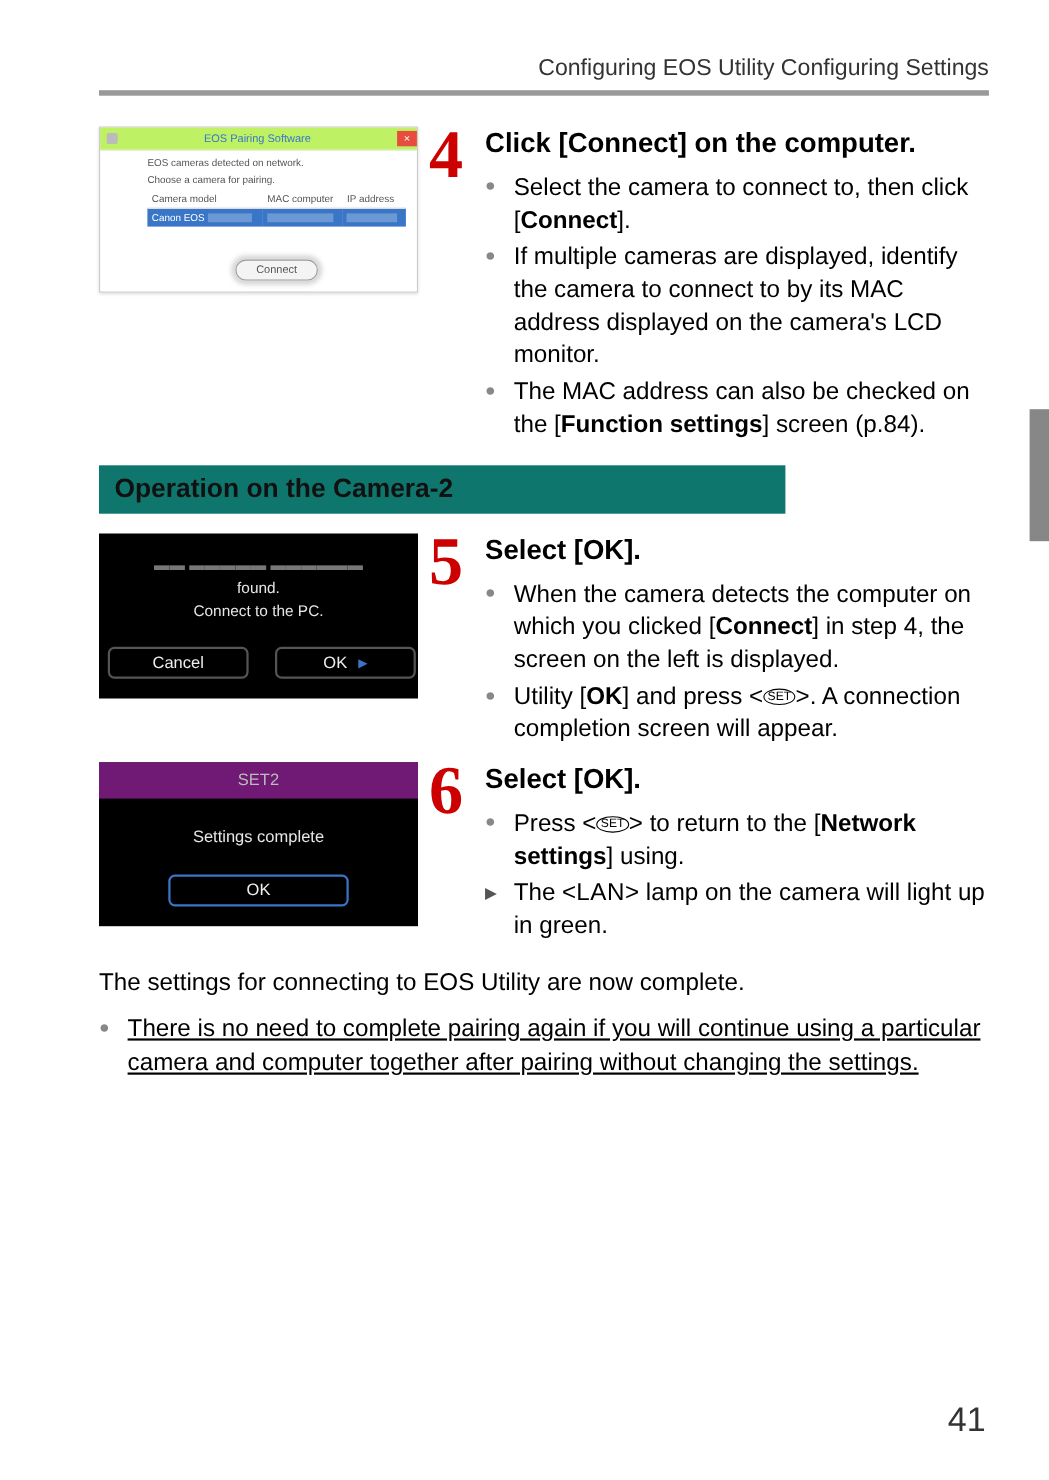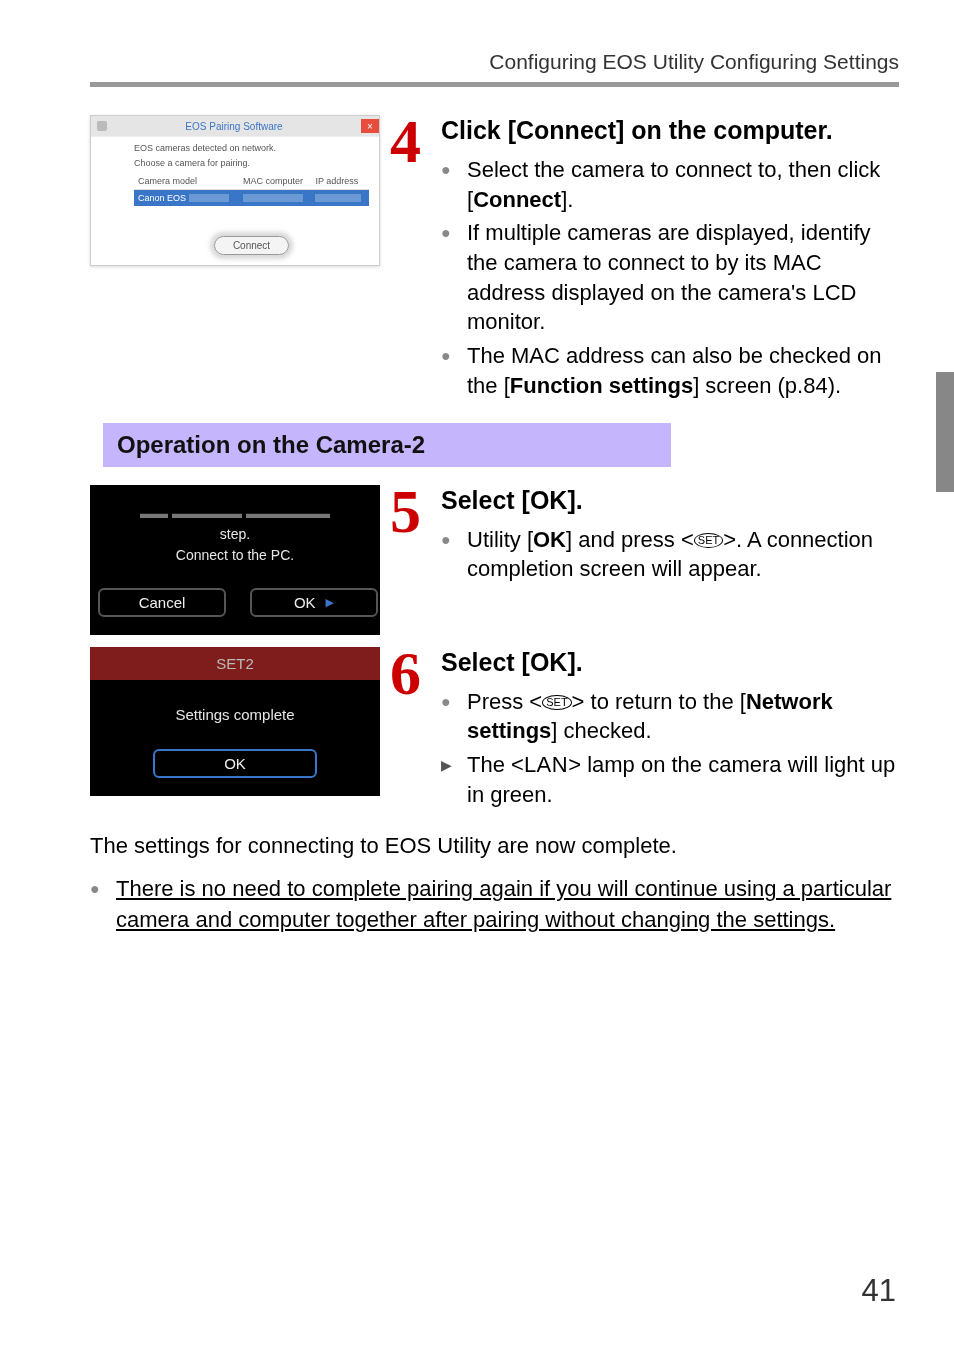--- a/index.html
+++ b/index.html
@@ -58,46 +58,46 @@
   .bullet-list li.tri::before {
     content: "▶";
     position: absolute;
     left: 0;
     color: #555;
     font-size: 14px;
     top: 6px;
   }
   .bold { font-weight: bold; }
   .section-heading {
-    background: #c4b5fd;
+    background: #0f766e;
     font-size: 24px;
     font-weight: bold;
     color: #111;
     padding: 8px 14px;
-    margin: 18px 0 18px 13px;
-    width: 568px;
+    margin: 18px 0 18px 0;
+    width: 624px;
   }
   .content-row {
     display: flex;
     align-items: flex-start;
     gap: 10px;
     margin-bottom: 12px;
   }
   .left-img { flex: 0 0 290px; }
   .pair-dialog {
     border: 1px solid #ccc;
     background: #fff;
     width: 290px;
     font-size: 10px;
     box-shadow: 0 1px 3px rgba(0,0,0,0.15);
   }
   .pair-titlebar {
     display: flex;
     align-items: center;
-    background: #e5e5e5;
+    background: #bef264;
     border-bottom: 1px solid #eee;
     padding: 3px 0 3px 6px;
   }
   .pair-titlebar .icon-sq {
     width: 10px; height: 10px; background: #bbb; border-radius: 2px; flex: 0 0 auto;
   }
   .pair-titlebar .title {
     flex: 1; text-align: center; color: #3a76c7; font-size: 10px;
   }
   .pair-titlebar .close-x {
@@ -136,21 +136,21 @@
     flex: 0 0 128px;
     border: 2px solid #555; border-radius: 6px;
     text-align: center; padding: 4px 0; font-size: 15px; color: #eee;
     display:flex; align-items:center; justify-content:center; gap:10px;
   }
   .cam-btn .tri-r { color:#3a76c7; font-size:11px; }
   .cam-screen2 {
     width: 290px; background:#000; color:#e6e6e6; font-size:15px; padding:0 0 18px 0;
   }
   .cam-tab {
-    background:#7f1d1d; color:#bbb; text-align:center; padding:8px 0; font-size:15px;
+    background:#701a75; color:#bbb; text-align:center; padding:8px 0; font-size:15px;
   }
   .cam-msg { text-align:center; padding:26px 0; }
   .cam-ok-row { display:flex; justify-content:center; }
   .cam-ok {
     border:2px solid #3a76c7; border-radius:6px; width:164px; text-align:center;
     padding:4px 0; color:#eee;
   }
   .lan-box {
     display: inline-block;
     font-family: Arial, sans-serif;
@@ -231,36 +231,39 @@
     </ul>
   </div>
 </div>
 
 <div class="section-heading">Operation on the Camera-2</div>
 
 <div class="content-row">
   <div class="left-img">
     <div class="cam-screen">
       <div class="center topline">▬▬ ▬▬▬▬▬ ▬▬▬▬▬▬</div>
-      <div class="center">step.</div>
+      <div class="center">found.</div>
       <div class="center">Connect to the PC.</div>
       <div class="cam-btnrow">
         <div class="cam-btn">Cancel</div>
         <div class="cam-btn">
           <span>OK</span>
             <span class="tri-r">▶</span>
         </div>
       </div>
     </div>
   </div>
   <div class="step-number">5</div>
   <div class="step-body">
     <div class="step-title">Select [OK].</div>
     <ul class="bullet-list">
       <li class="dot">
+        <span>When the camera detects the computer on which you clicked [</span><span class="bold">Connect</span><span>] in step 4, the screen on the left is displayed.</span>
+      </li>
+      <li class="dot">
         <span>Utility [</span><span class="bold">OK</span><span>] and press &lt;</span><span class="set-icon">SET</span><span>&gt;. A connection completion screen will appear.</span>
       </li>
     </ul>
   </div>
 </div>
 
 <div class="content-row">
   <div class="left-img">
     <div class="cam-screen2">
       <div class="cam-tab">SET2</div>
@@ -268,21 +271,21 @@
       <div class="cam-ok-row">
         <div class="cam-ok">OK</div>
       </div>
     </div>
   </div>
   <div class="step-number">6</div>
   <div class="step-body">
     <div class="step-title">Select [OK].</div>
     <ul class="bullet-list">
       <li class="dot">
-        <span>Press &lt;</span><span class="set-icon">SET</span><span>&gt; to return to the [</span><span class="bold">Network settings</span><span>] checked.</span>
+        <span>Press &lt;</span><span class="set-icon">SET</span><span>&gt; to return to the [</span><span class="bold">Network settings</span><span>] using.</span>
       </li>
       <li class="tri">
         <span>The &lt;</span><span class="lan-box">LAN</span><span>&gt; lamp on the camera will light up in green.</span>
       </li>
     </ul>
   </div>
 </div>
 
 <div class="closing">The settings for connecting to EOS Utility are now complete.</div>
 <ul class="closing-list">

